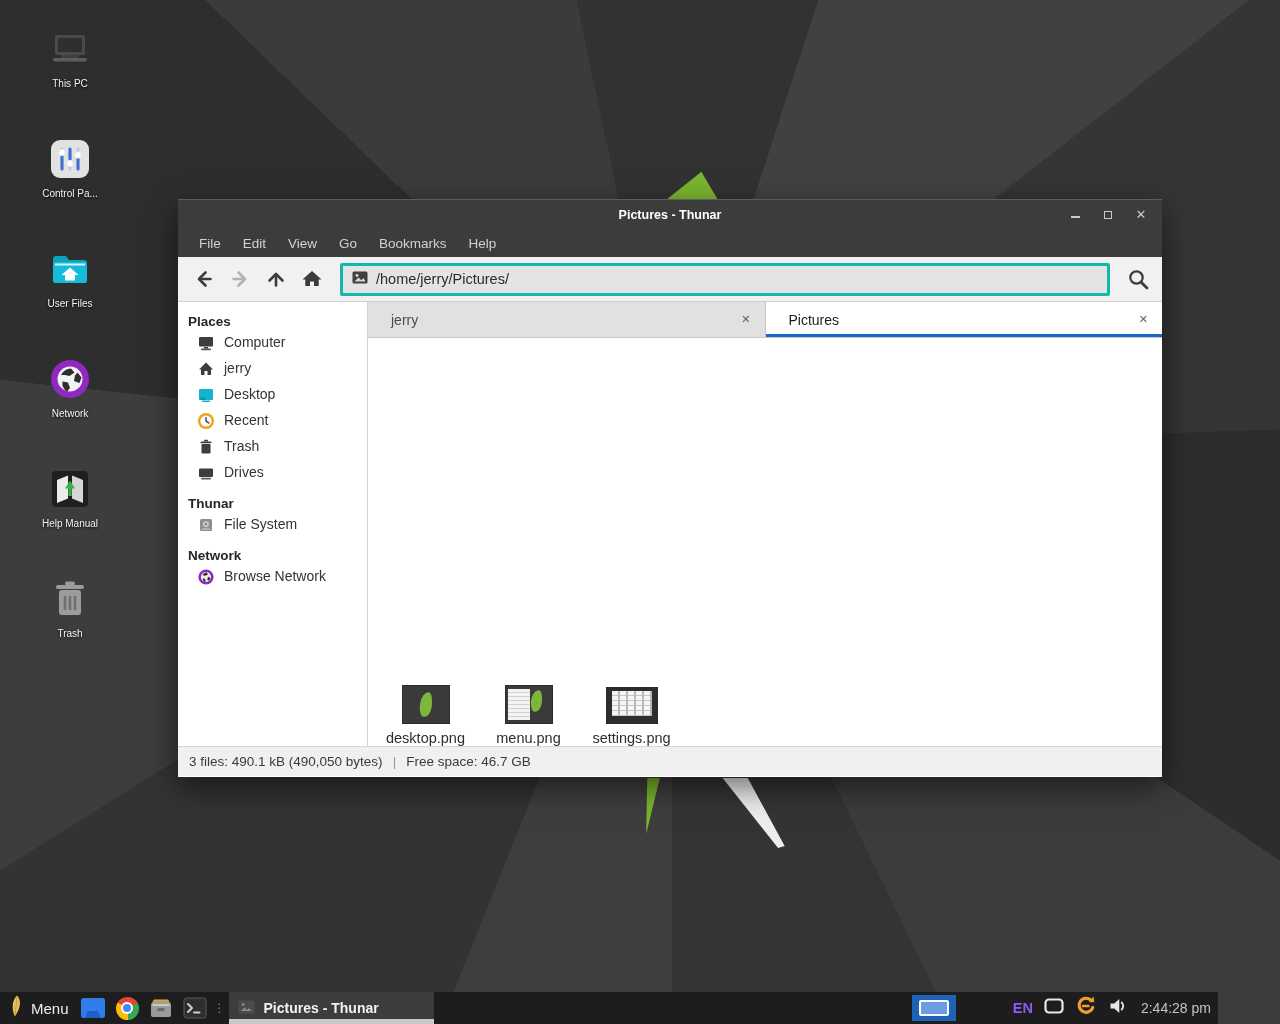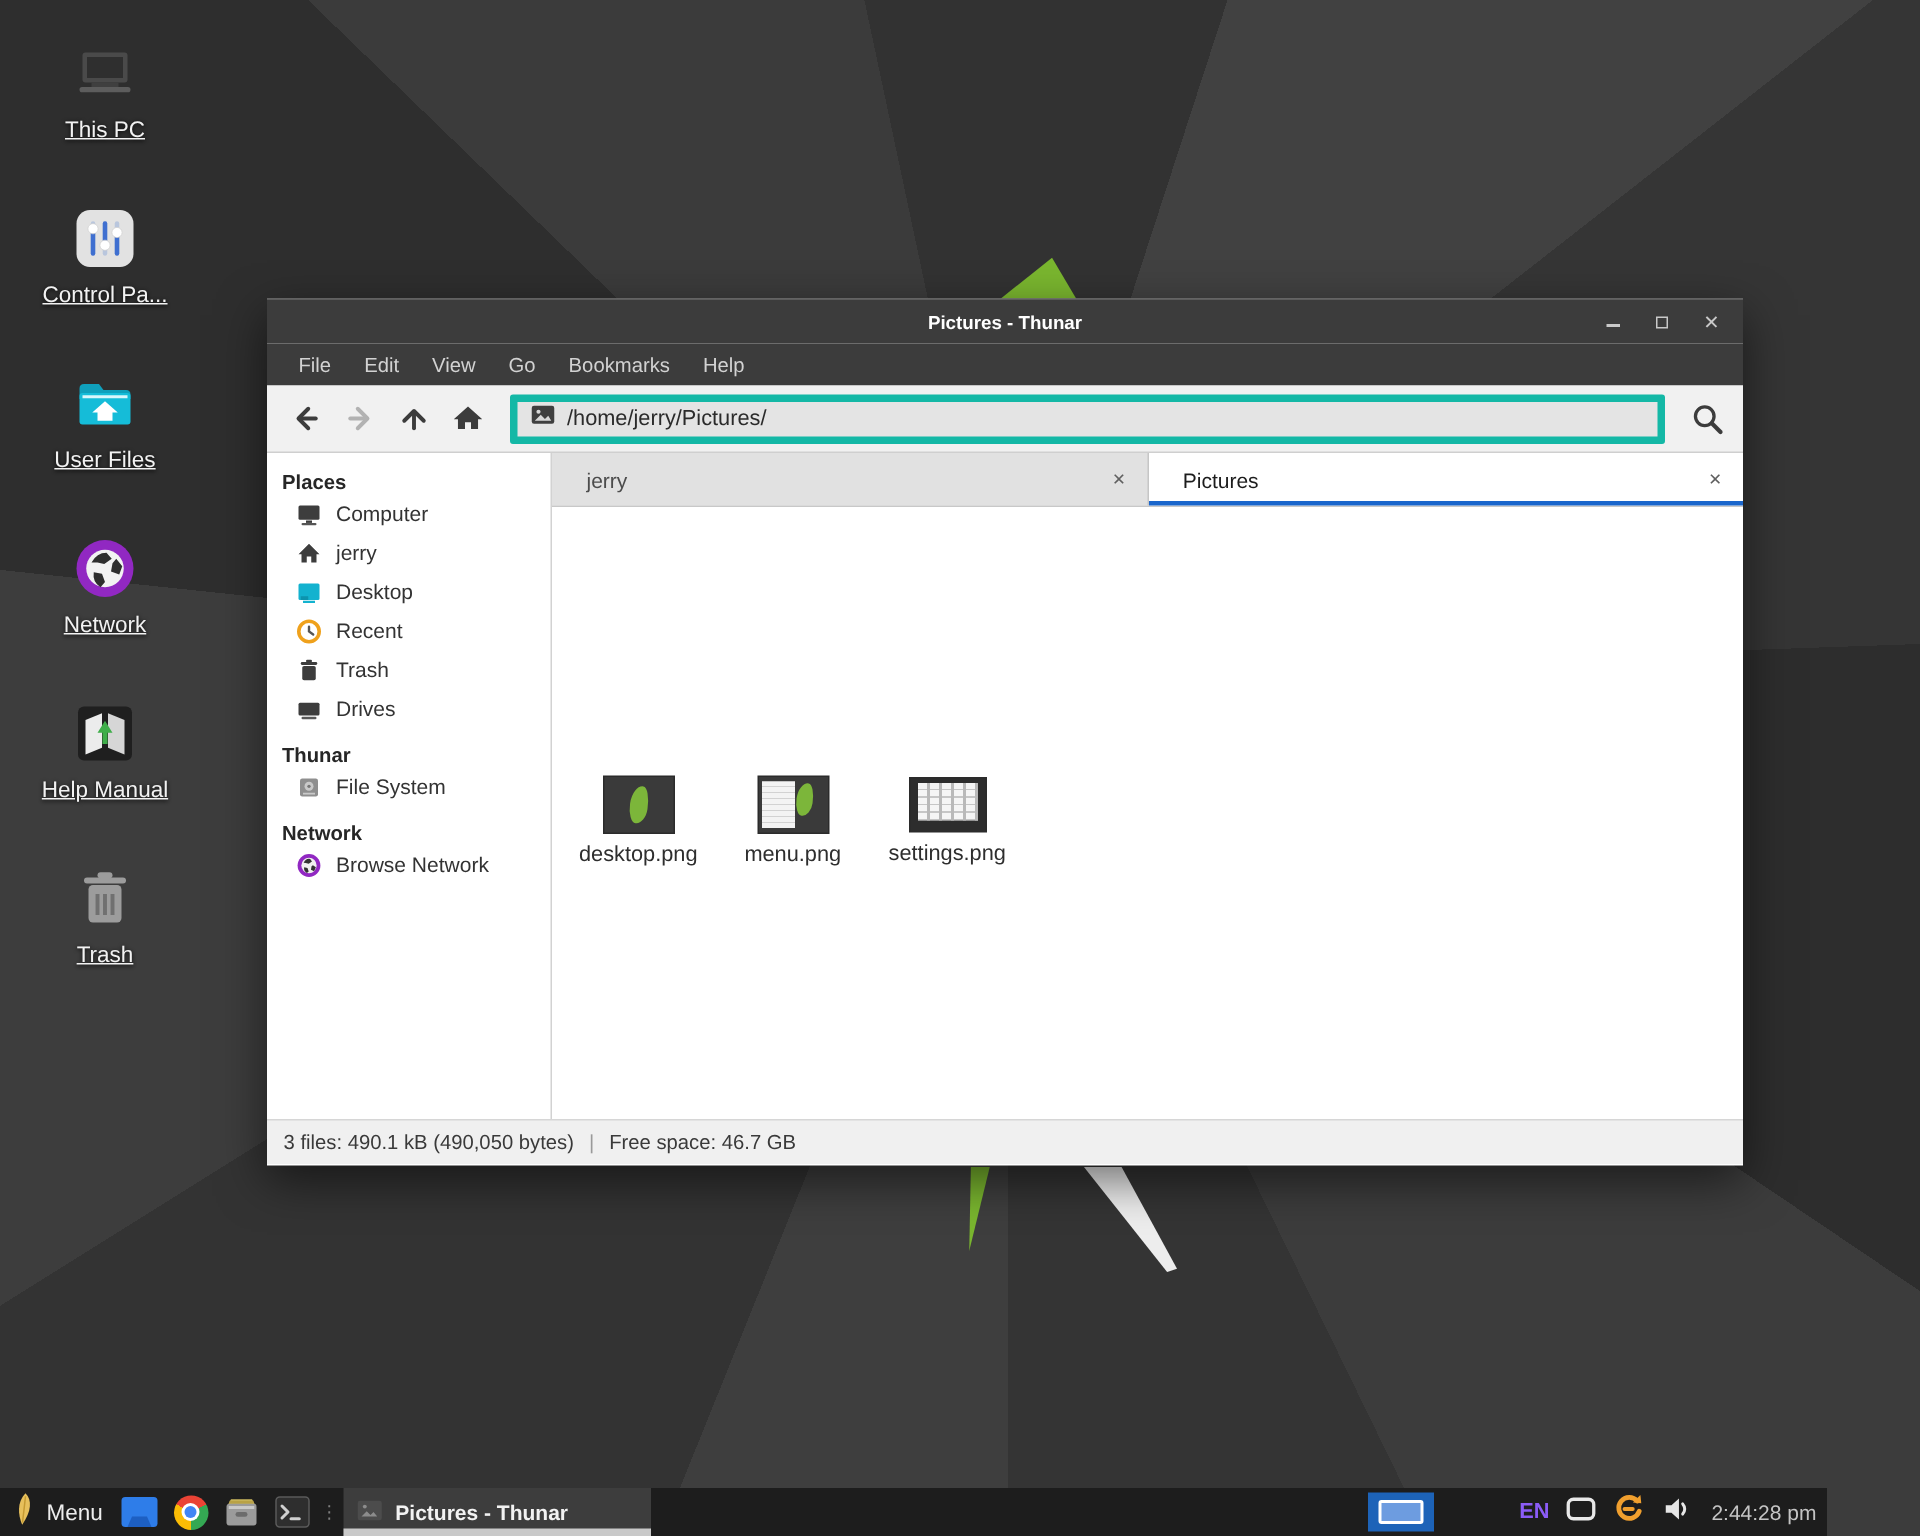--- a/index.html
+++ b/index.html
@@ -18,63 +18,63 @@
   .shard.green-bottom{left:644px;top:778px;width:18px;height:56px;background:#7ab62f;
     clip-path:polygon(18% 0%,88% 0%,12% 100%);}
   .shard.white-bottom{left:720px;top:778px;width:66px;height:70px;background:#ededed;
     clip-path:polygon(4% 0%,42% 0%,98% 97%,88% 100%);}
 
   
   #desktop-icons{position:absolute;left:18px;top:26px;width:104px;z-index:1;}
   .desk-item{width:104px;height:100px;margin-bottom:10px;display:flex;flex-direction:column;
     align-items:center;cursor:default;}
   .desk-icon{width:46px;height:46px;display:flex;align-items:center;justify-content:center;}
-  .desk-label{margin-top:6px;font-size:15px;color:#f2f2f2;text-shadow:0 1px 3px rgba(0,0,0,.9);
-    white-space:nowrap;text-decoration:underline;}
+  .desk-label{margin-top:6px;font-size:10px;color:#f2f2f2;text-shadow:0 1px 3px rgba(0,0,0,.9);
+    white-space:nowrap;}
 
   
   #thunar-window{position:absolute;left:178px;top:199px;width:984px;height:578px;z-index:2;
     box-shadow:0 10px 30px rgba(0,0,0,.55);background:#fff;}
   .titlebar{position:relative;height:30px;background:#3c3c3c;border-top:1px solid #5c5c5c;
     display:flex;align-items:center;justify-content:center;}
   .title{font-size:12.5px;font-weight:bold;color:#fff;}
   .controls{position:absolute;right:14px;top:0;height:100%;display:flex;gap:19px;align-items:center;}
   .ctl{width:14px;height:100%;display:flex;align-items:center;justify-content:center;cursor:default;}
   .glyph-min{width:9px;height:2px;background:#c9c9c9;margin-top:5px;display:inline-block;}
   .glyph-max{width:8px;height:8px;border:1.5px solid #c9c9c9;display:inline-block;}
   .glyph-close{color:#c9c9c9;font-size:13px;line-height:1;}
 
   .menubar{height:28px;background:#3c3c3c;display:flex;align-items:center;padding-left:10px;}
   .menu-item{padding:0 11px;font-size:13.5px;color:#d2d2d2;height:100%;display:flex;align-items:center;}
 
   .toolbar{height:45px;background:#f1f1f1;border-bottom:1px solid #cfcfcf;display:flex;align-items:center;}
   .tb-btn{width:36px;height:34px;display:flex;align-items:center;justify-content:center;}
   .tb-btn:first-of-type{margin-left:8px;}
-  .pathbar{flex:1;height:33px;margin:0 8px 0 10px;background:#e4e4e4;border:5px solid #14b8a6;
+  .pathbar{flex:1;height:33px;margin:0 8px 0 10px;background:#e4e4e4;border:3px solid #14b8a6;
     border-radius:2px;display:flex;align-items:center;padding-left:9px;gap:8px;}
   .path-text{font-size:14.5px;color:#2b2b2b;}
   .tb-search{width:40px;height:34px;display:flex;align-items:center;justify-content:center;margin-right:4px;}
 
   .win-content{display:flex;height:444px;background:#fff;}
   .sidebar{width:190px;border-right:1px solid #d2d2d2;padding-top:6px;overflow:hidden;}
   .side-header{font-size:13.5px;font-weight:bold;color:#262626;padding:6px 0 5px 10px;}
   .side-item{height:26px;display:flex;align-items:flex-start;gap:9px;padding-left:19px;cursor:default;}
   .side-icon{width:18px;height:18px;display:flex;align-items:center;justify-content:center;}
   .side-label{font-size:14px;color:#333;}
 
   .main{flex:1;display:flex;flex-direction:column;}
   .tabbar{height:36px;display:flex;background:#dcdcdc;border-bottom:1px solid #c8c8c8;}
   .tab{flex:1;display:flex;align-items:center;background:#e1e1e1;border-right:1px solid #c6c6c6;
     position:relative;cursor:default;}
   .tab-label{margin-left:23px;font-size:14px;color:#4c4c4c;}
   .tab-close{margin-left:auto;margin-right:14px;color:#606060;font-size:11px;}
   .tab.active{background:#fff;box-shadow:inset 0 -3px 0 #1a66cc;border-right:none;}
   .tab.active .tab-label{color:#1c1c1c;}
 
-  .fileview{flex:1;background:#fff;display:flex;align-items:center;padding:11px 0 0 6px;}
+  .fileview{flex:1;background:#fff;display:flex;align-items:flex-end;padding:11px 0 0 6px;}
   .file-item{width:103px;text-align:center;}
   .file-label{margin-top:7px;font-size:14.5px;color:#2e2e2e;}
   .thumb{width:46px;height:37px;background:#3a3a3a;position:relative;margin:0 auto;
     box-shadow:0 0 0 1px #2b2b2b;}
   .thumb .blob{position:absolute;left:17px;top:6px;width:12px;height:25px;background:#7cb63a;
     border-radius:60% 40% 55% 45%/50% 58% 42% 50%;transform:rotate(8deg);}
   .thumb-menu .panel{position:absolute;left:2px;top:3px;width:22px;height:31px;background:#f3f3f3;
     background-image:repeating-linear-gradient(#f3f3f3 0 3px,#d2d2d2 3px 4px);}
   .thumb-menu .blob{left:25px;top:4px;width:11px;height:22px;}
   .thumb-settings{width:50px;height:35px;background:#2d2d2d;}

